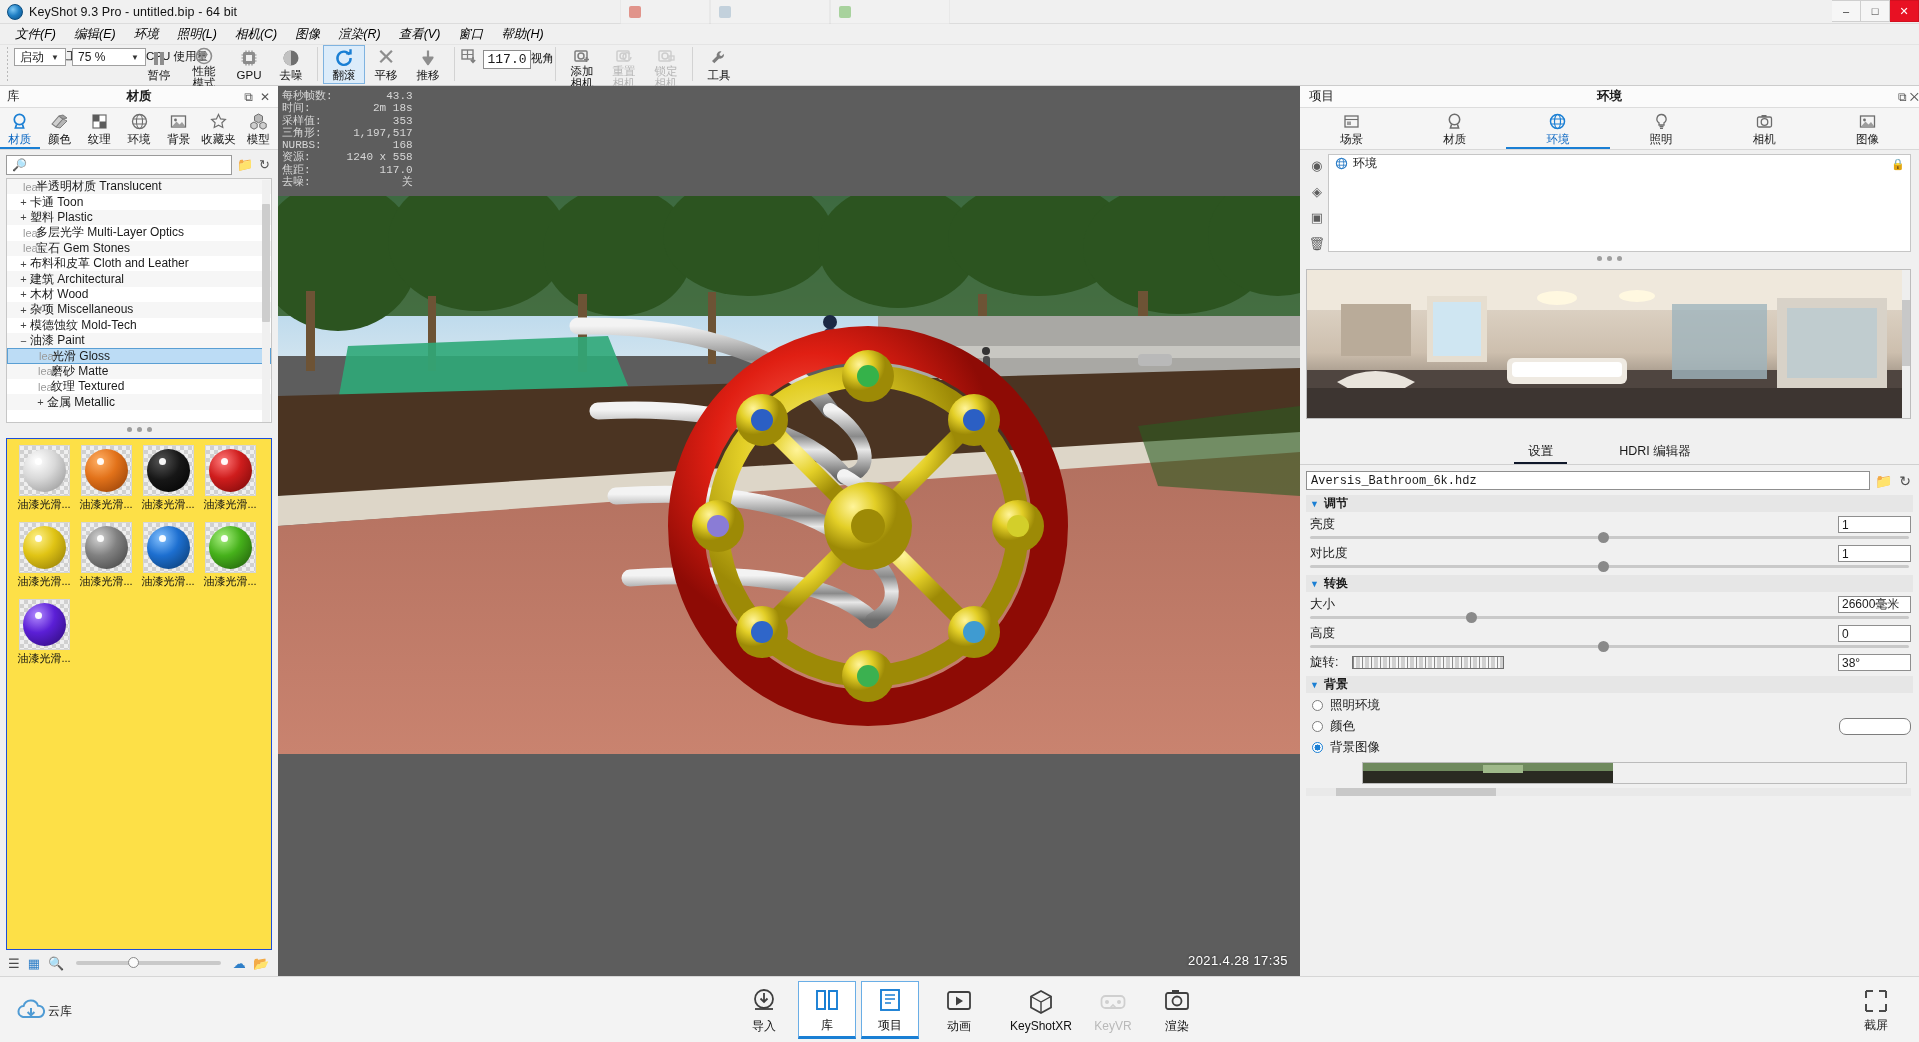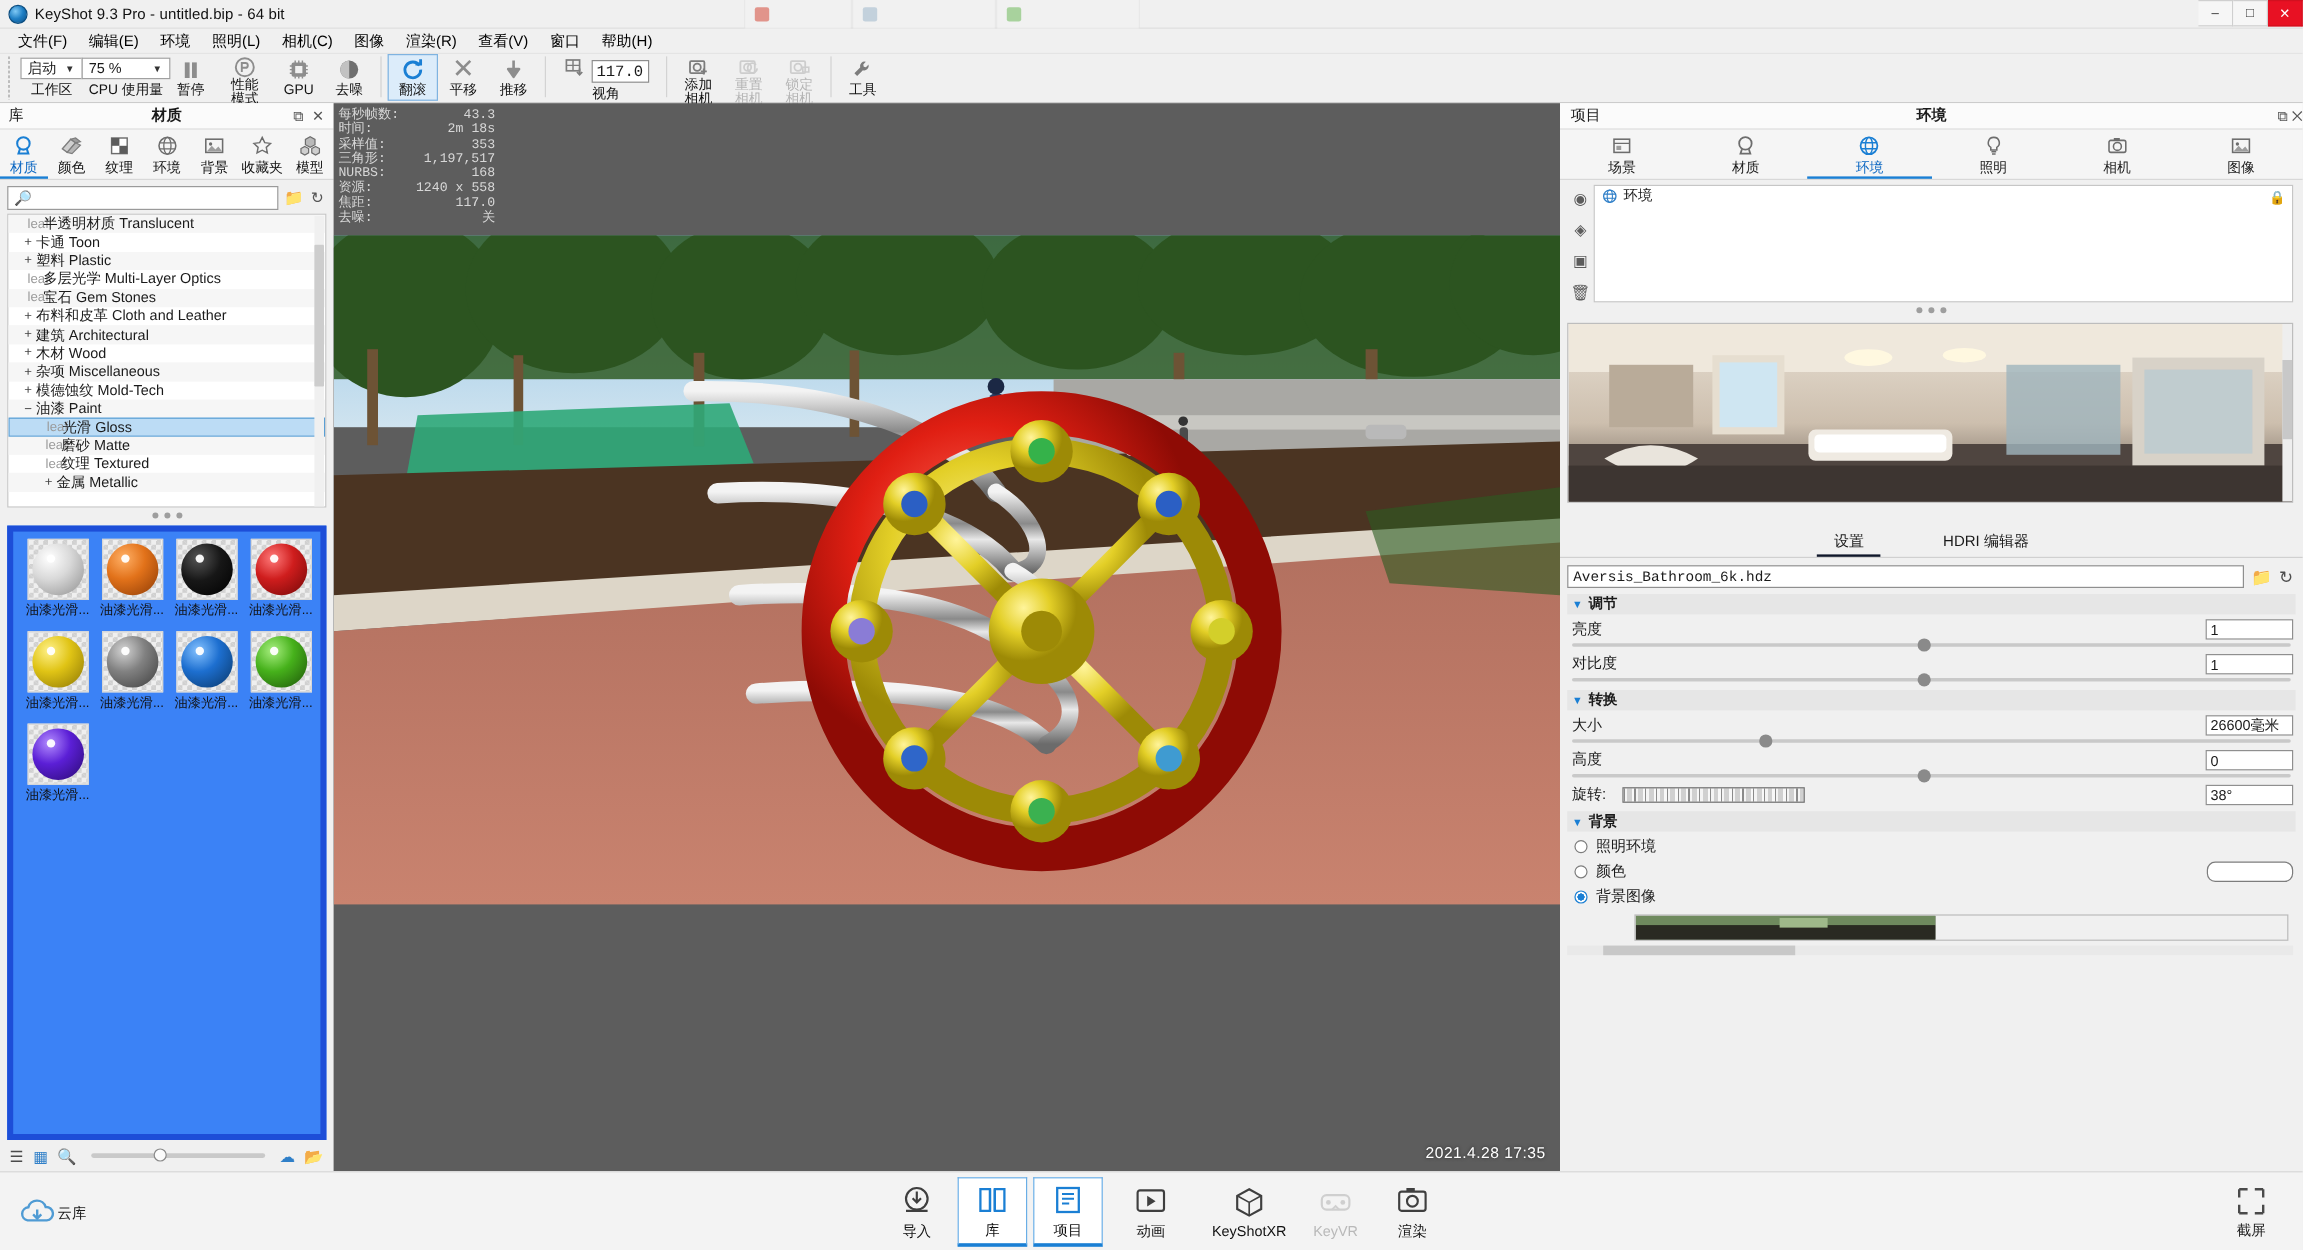--- a/index.html
+++ b/index.html
@@ -34,20 +34,21 @@
              border-left:1px solid #e2e2e2; border-right:1px solid #e2e2e2;
              display:flex; align-items:center; gap:5px; padding:0 8px; opacity:.55; }
   .ghostwin .gi{ width:12px;height:12px;border-radius:2px; }
   .ghostwin span{ font-size:10px; color:#9a9a9a; white-space:nowrap; }
 
   
   #menubar{
     position:absolute; top:24px; left:0; width:1919px; height:21px;
     background:#f0f0f0; display:flex; align-items:center; padding-left:6px;
     border-bottom:1px solid #e4e4e4;
+    font-style:italic;
   }
   #menubar .mi{ padding:2px 9px; font-size:12.5px; color:#000; cursor:default; white-space:nowrap; }
 
   
   #toolbar{
     position:absolute; top:45px; left:0; width:1919px; height:41px;
     background:#f0f0f0; display:flex; align-items:flex-start;
     border-bottom:1px solid #cccccc; padding-left:2px;
   }
   .tgrip{ width:7px;height:36px;margin:2px 3px 0 2px; flex:none;
@@ -66,21 +67,21 @@
   .combo{
     height:18px; border:1px solid #a0a0a0; background:#fff; display:flex;
     align-items:center; padding:0 2px 0 5px; font-size:12px; margin-top:3px; flex:none;
   }
   .combo .cv{ flex:1; white-space:nowrap; }
   .combo .carrow{ font-size:8px; color:#333; padding:0 4px; }
   .numfield{
     height:19px; border:1px solid #8d8d8d; background:#fff; font-family:"Liberation Mono",monospace;
     font-size:13px; display:flex; align-items:center; padding:0 6px; margin-top:3px; flex:none;
   }
-  .tgroup{ display:flex; flex-direction:column; align-items:center; flex:none; }
+  .tgroup{ display:flex; flex-direction:row; align-items:center; flex:none; }
   .tgroup .glabel{ font-size:11.5px; color:#111; margin-top:1px; white-space:nowrap; }
 
   
   #libpanel{
     position:absolute; left:0; top:86px; width:278px; height:890px;
     background:#f0f0f0; display:flex; flex-direction:column;
   }
   .panelhdr{
     height:22px; background:#fbfbfb; display:flex; align-items:center;
     border-bottom:1px solid #dddddd; position:relative; flex:none;
@@ -113,21 +114,21 @@
   .trow.sel{ background:#bcdcf5 !important; border:1px solid #5a9fd4; height:15.4px; }
   .trow .exp{ width:13px; font-size:11px; color:#444; text-align:center; flex:none; }
   .trow .leafdot{ width:13px; flex:none; color:#9a9a9a; font-size:11px; text-align:center;}
   .trow.child2{ padding-left:31px; }
   #treescroll{ position:absolute; right:1px; top:1px; width:8px; height:243px; background:#f0f0f0; }
   #treescroll .thumb{ position:absolute; top:24px; left:0; width:8px; height:118px; background:#cdcdcd; border-radius:1px;}
 
   #dotsrow{ height:13px; display:flex; align-items:center; justify-content:center; gap:5px; flex:none;}
   #dotsrow i{ width:5px;height:5px;border-radius:50%;background:#9e9e9e;display:block; }
 
-  #matgrid{ margin:2px 6px 0 6px; border:5px solid #1d4ed8; background:#3b82f6;
+  #matgrid{ margin:2px 6px 0 6px; border:1px solid #1d4ed8; background:#fde047;
     flex:1; padding:6px 0 0 6px; overflow:hidden; align-content:flex-start;
     display:flex; flex-wrap:wrap; gap:0; }
   .matcell{ width:62px; margin:0 0 10px 0; display:flex; flex-direction:column; align-items:center; cursor:default;}
   .matthumb{ width:51px; height:51px; border:1px solid #d6d6d6;
     background-image:
       linear-gradient(45deg,#d0d0d0 25%,transparent 25%,transparent 75%,#d0d0d0 75%),
       linear-gradient(45deg,#d0d0d0 25%,transparent 25%,transparent 75%,#d0d0d0 75%);
     background-size:8px 8px; background-position:0 0,4px 4px; background-color:#efefef;
     display:flex; align-items:center; justify-content:center; }
   .matball{ width:43px;height:43px;border-radius:50%; position:relative; }

